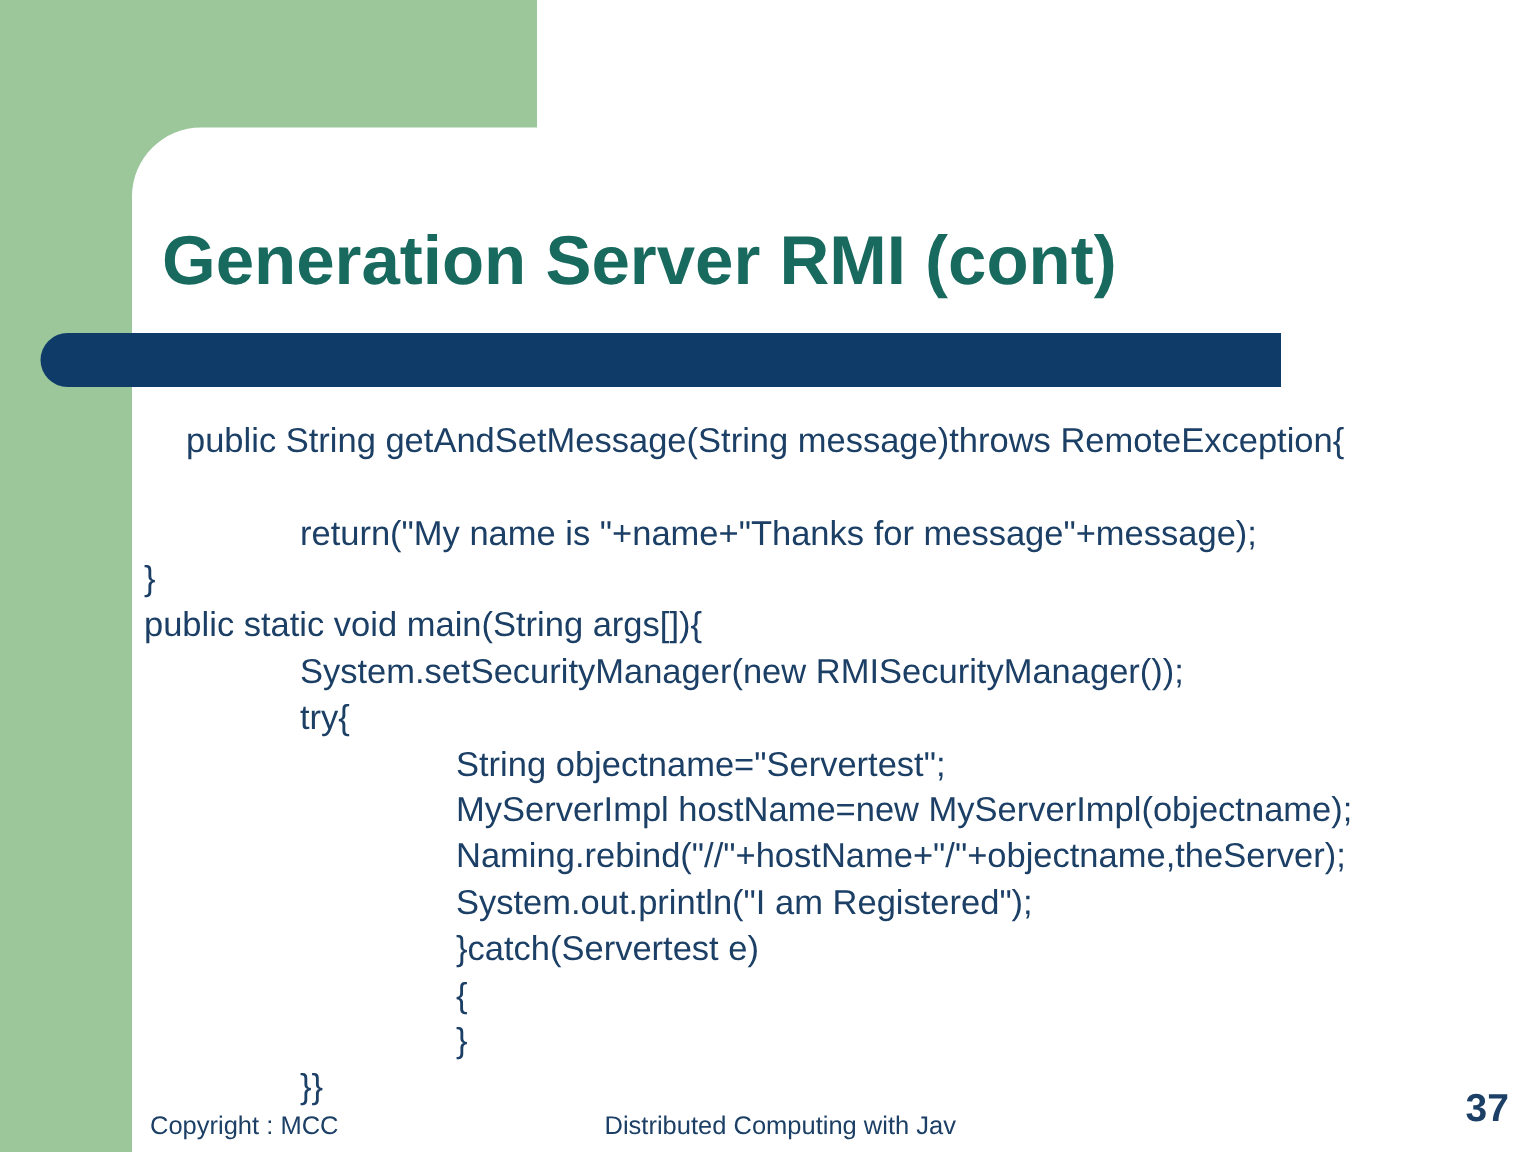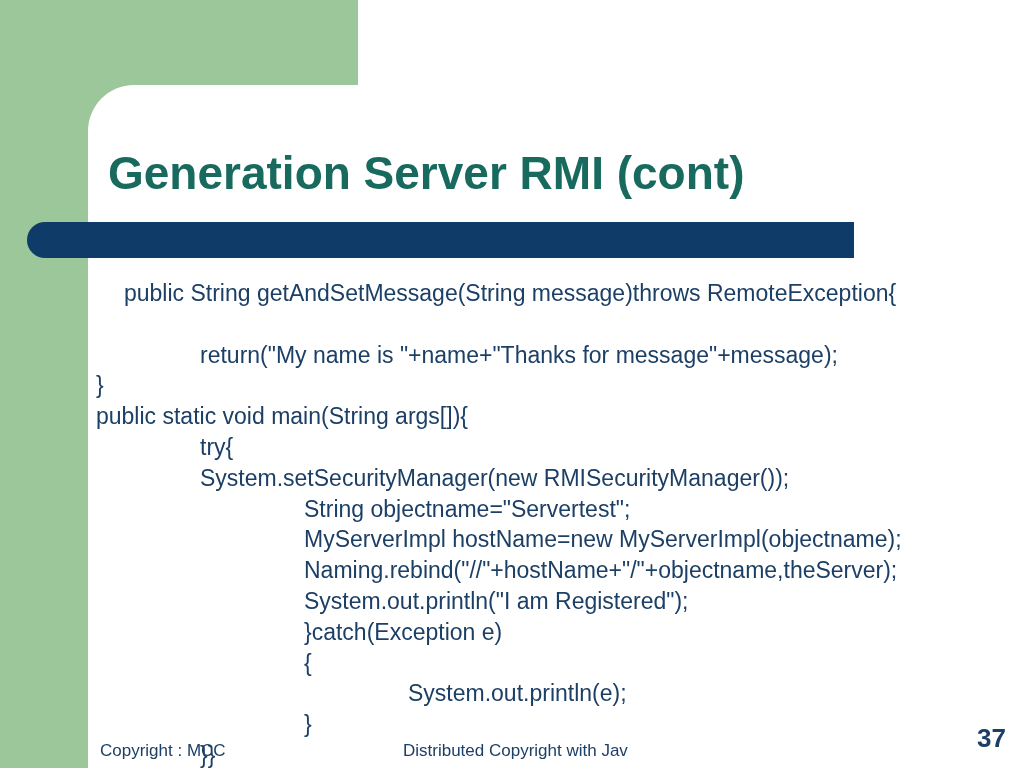--- a/index.html
+++ b/index.html
@@ -92,28 +92,27 @@
   <div class="green-panel"></div>
   <div class="content-card"></div>
   <div class="slide-title">Generation Server RMI (cont)</div>
   <div class="title-bar"></div>
   <div class="code-block">
       <div class="code-line" style="padding-left: 0px; margin-left: 28px;">public String getAndSetMessage(String message)throws RemoteException{</div>
       <div class="code-line" style="padding-left: 0px;">&nbsp;</div>
       <div class="code-line" style="padding-left: 104px;">return("My name is "+name+"Thanks for message"+message);</div>
       <div class="code-line" style="padding-left: 0px;">}</div>
       <div class="code-line" style="padding-left: 0px;">public static void main(String args[]){</div>
+      <div class="code-line" style="padding-left: 104px;">System.setSecurityManager(new RMISecurityManager());</div>
       <div class="code-line" style="padding-left: 104px;">try{</div>
-      <div class="code-line" style="padding-left: 104px;">System.setSecurityManager(new RMISecurityManager());</div>
       <div class="code-line" style="padding-left: 208px;">String objectname="Servertest";</div>
       <div class="code-line" style="padding-left: 208px;">MyServerImpl hostName=new MyServerImpl(objectname);</div>
       <div class="code-line" style="padding-left: 208px;">Naming.rebind("//"+hostName+"/"+objectname,theServer);</div>
       <div class="code-line" style="padding-left: 208px;">System.out.println("I am Registered");</div>
-      <div class="code-line" style="padding-left: 208px;">}catch(Exception e)</div>
+      <div class="code-line" style="padding-left: 208px;">}catch(Servertest e)</div>
       <div class="code-line" style="padding-left: 208px;">{</div>
-      <div class="code-line" style="padding-left: 312px;">System.out.println(e);</div>
       <div class="code-line" style="padding-left: 208px;">}</div>
       <div class="code-line" style="padding-left: 104px;">}}</div>
     </div>
   <div class="footer-text footer-copyright">Copyright : MCC</div>
-  <div class="footer-text footer-center">Distributed Copyright with Jav</div>
+  <div class="footer-text footer-center">Distributed Computing with Jav</div>
   <div class="page-number">37</div>
 </div>
 
 </body></html>

